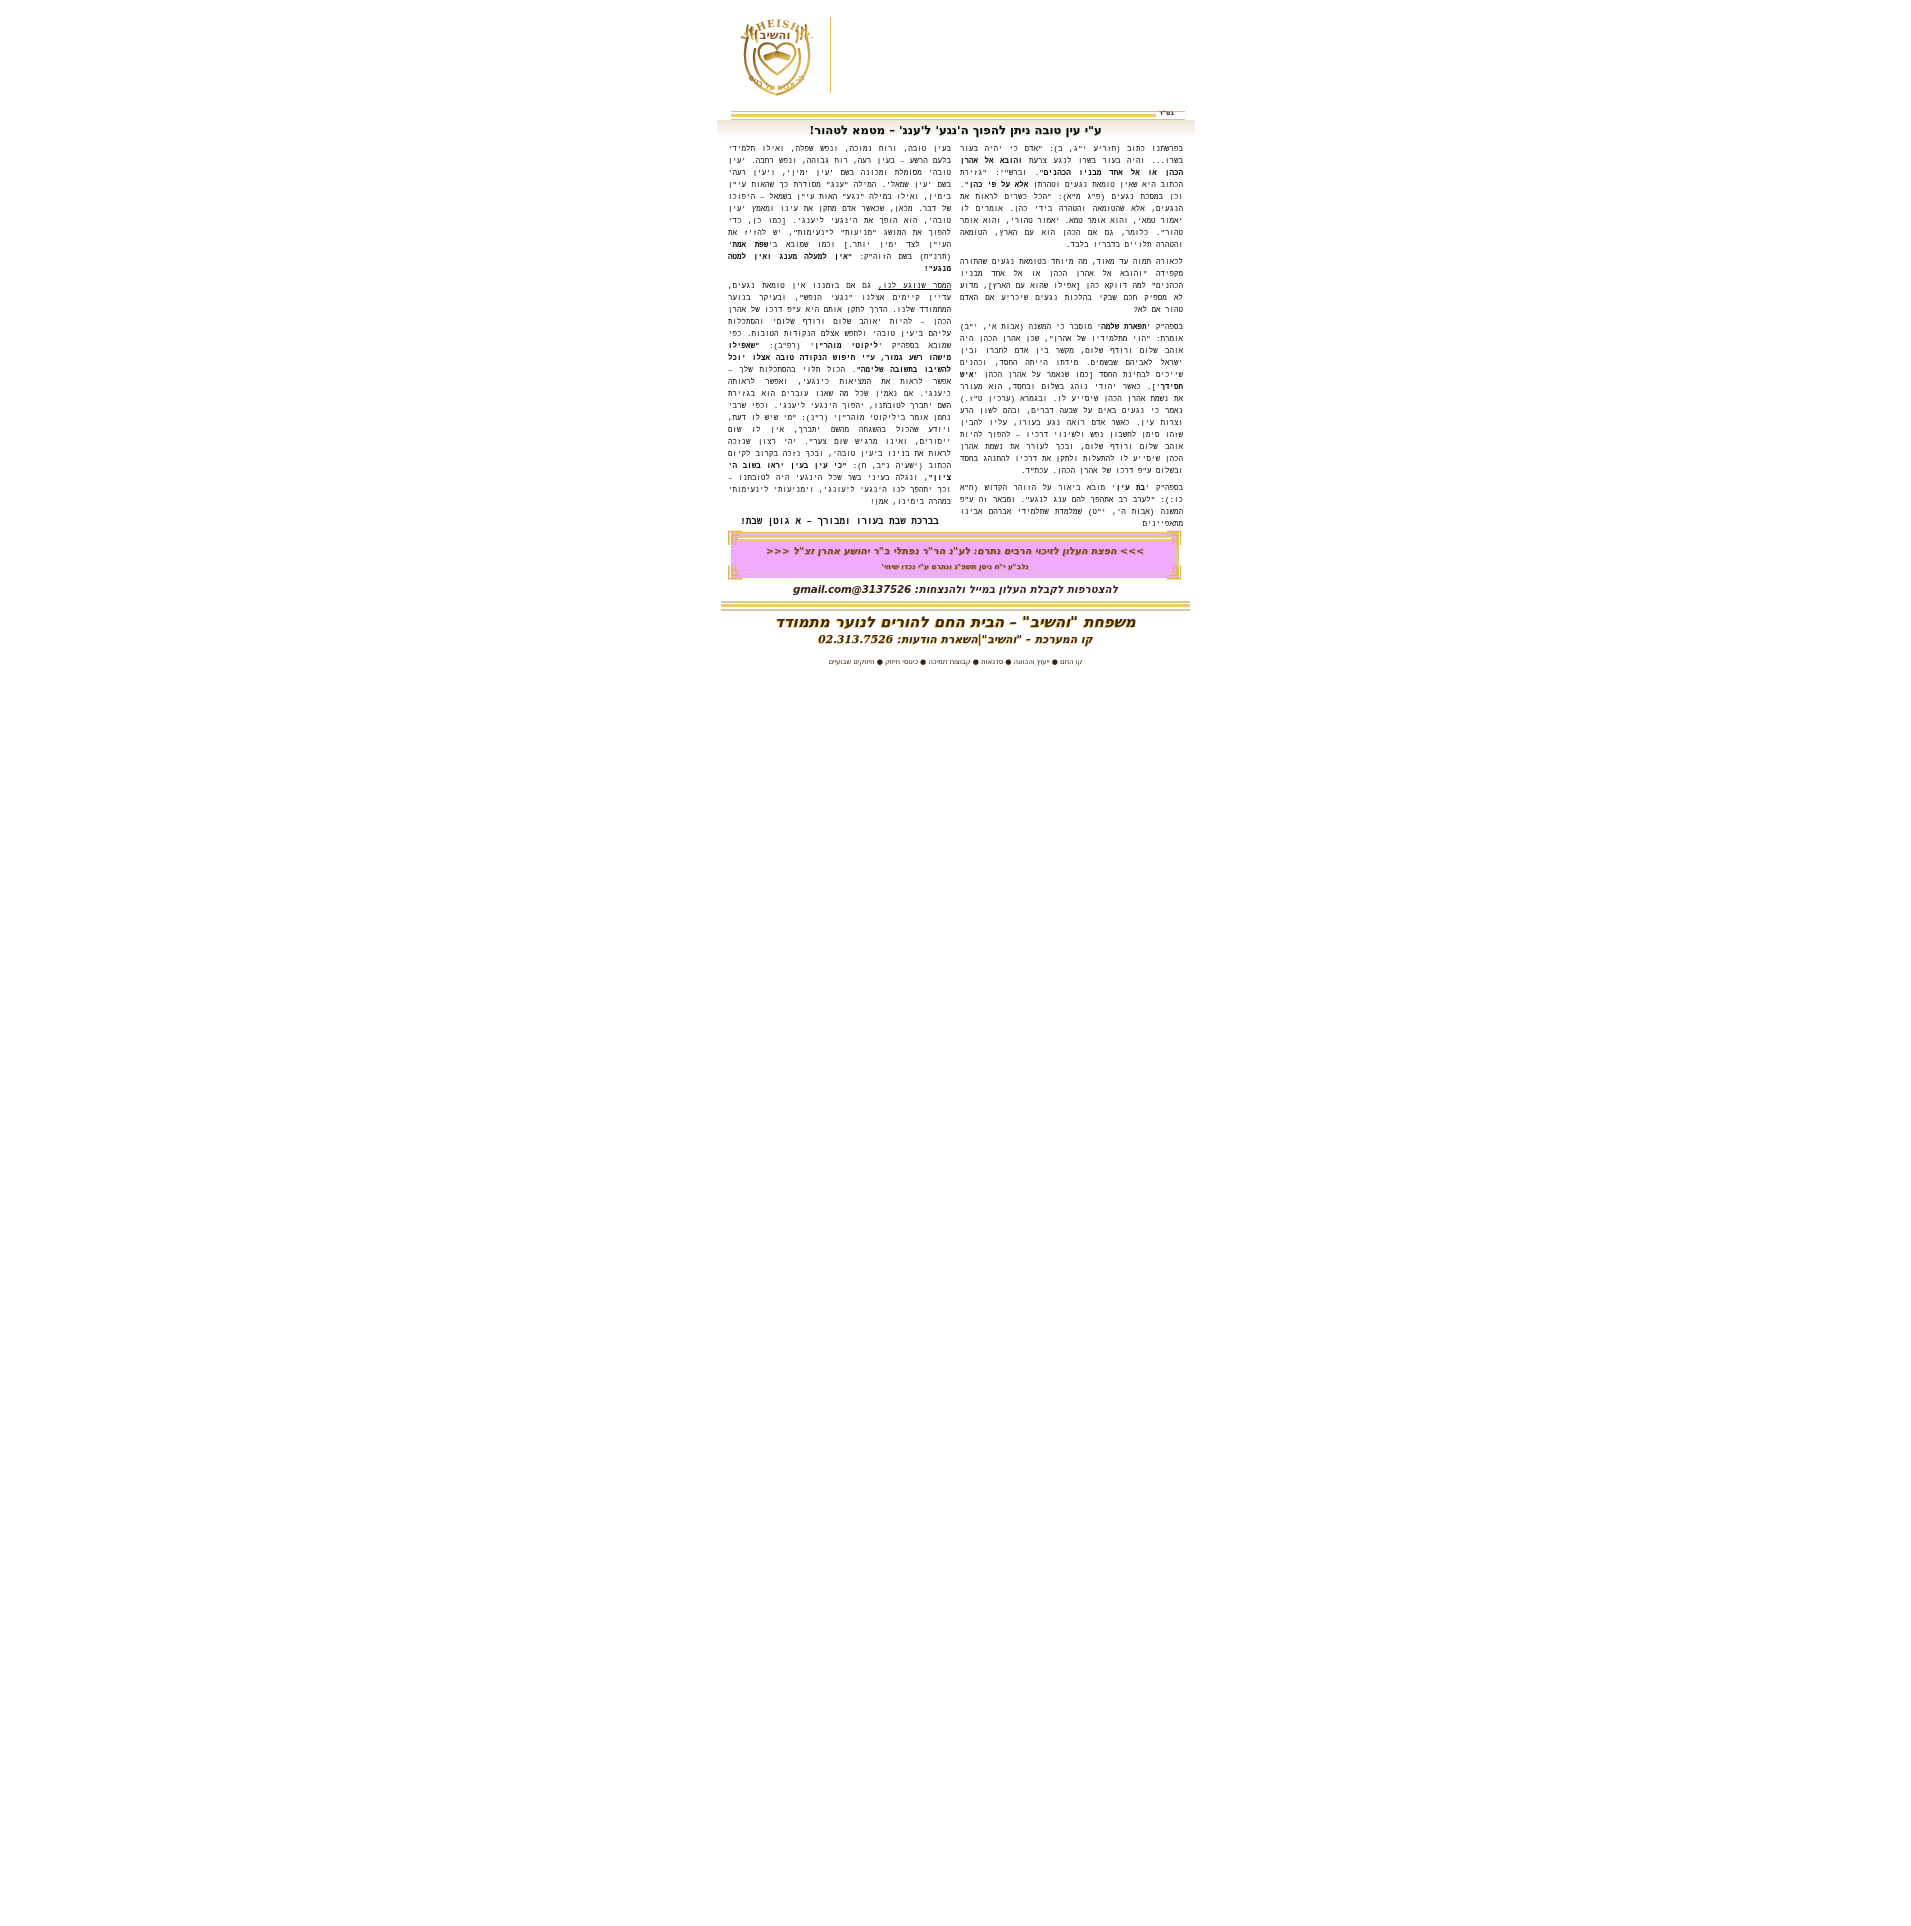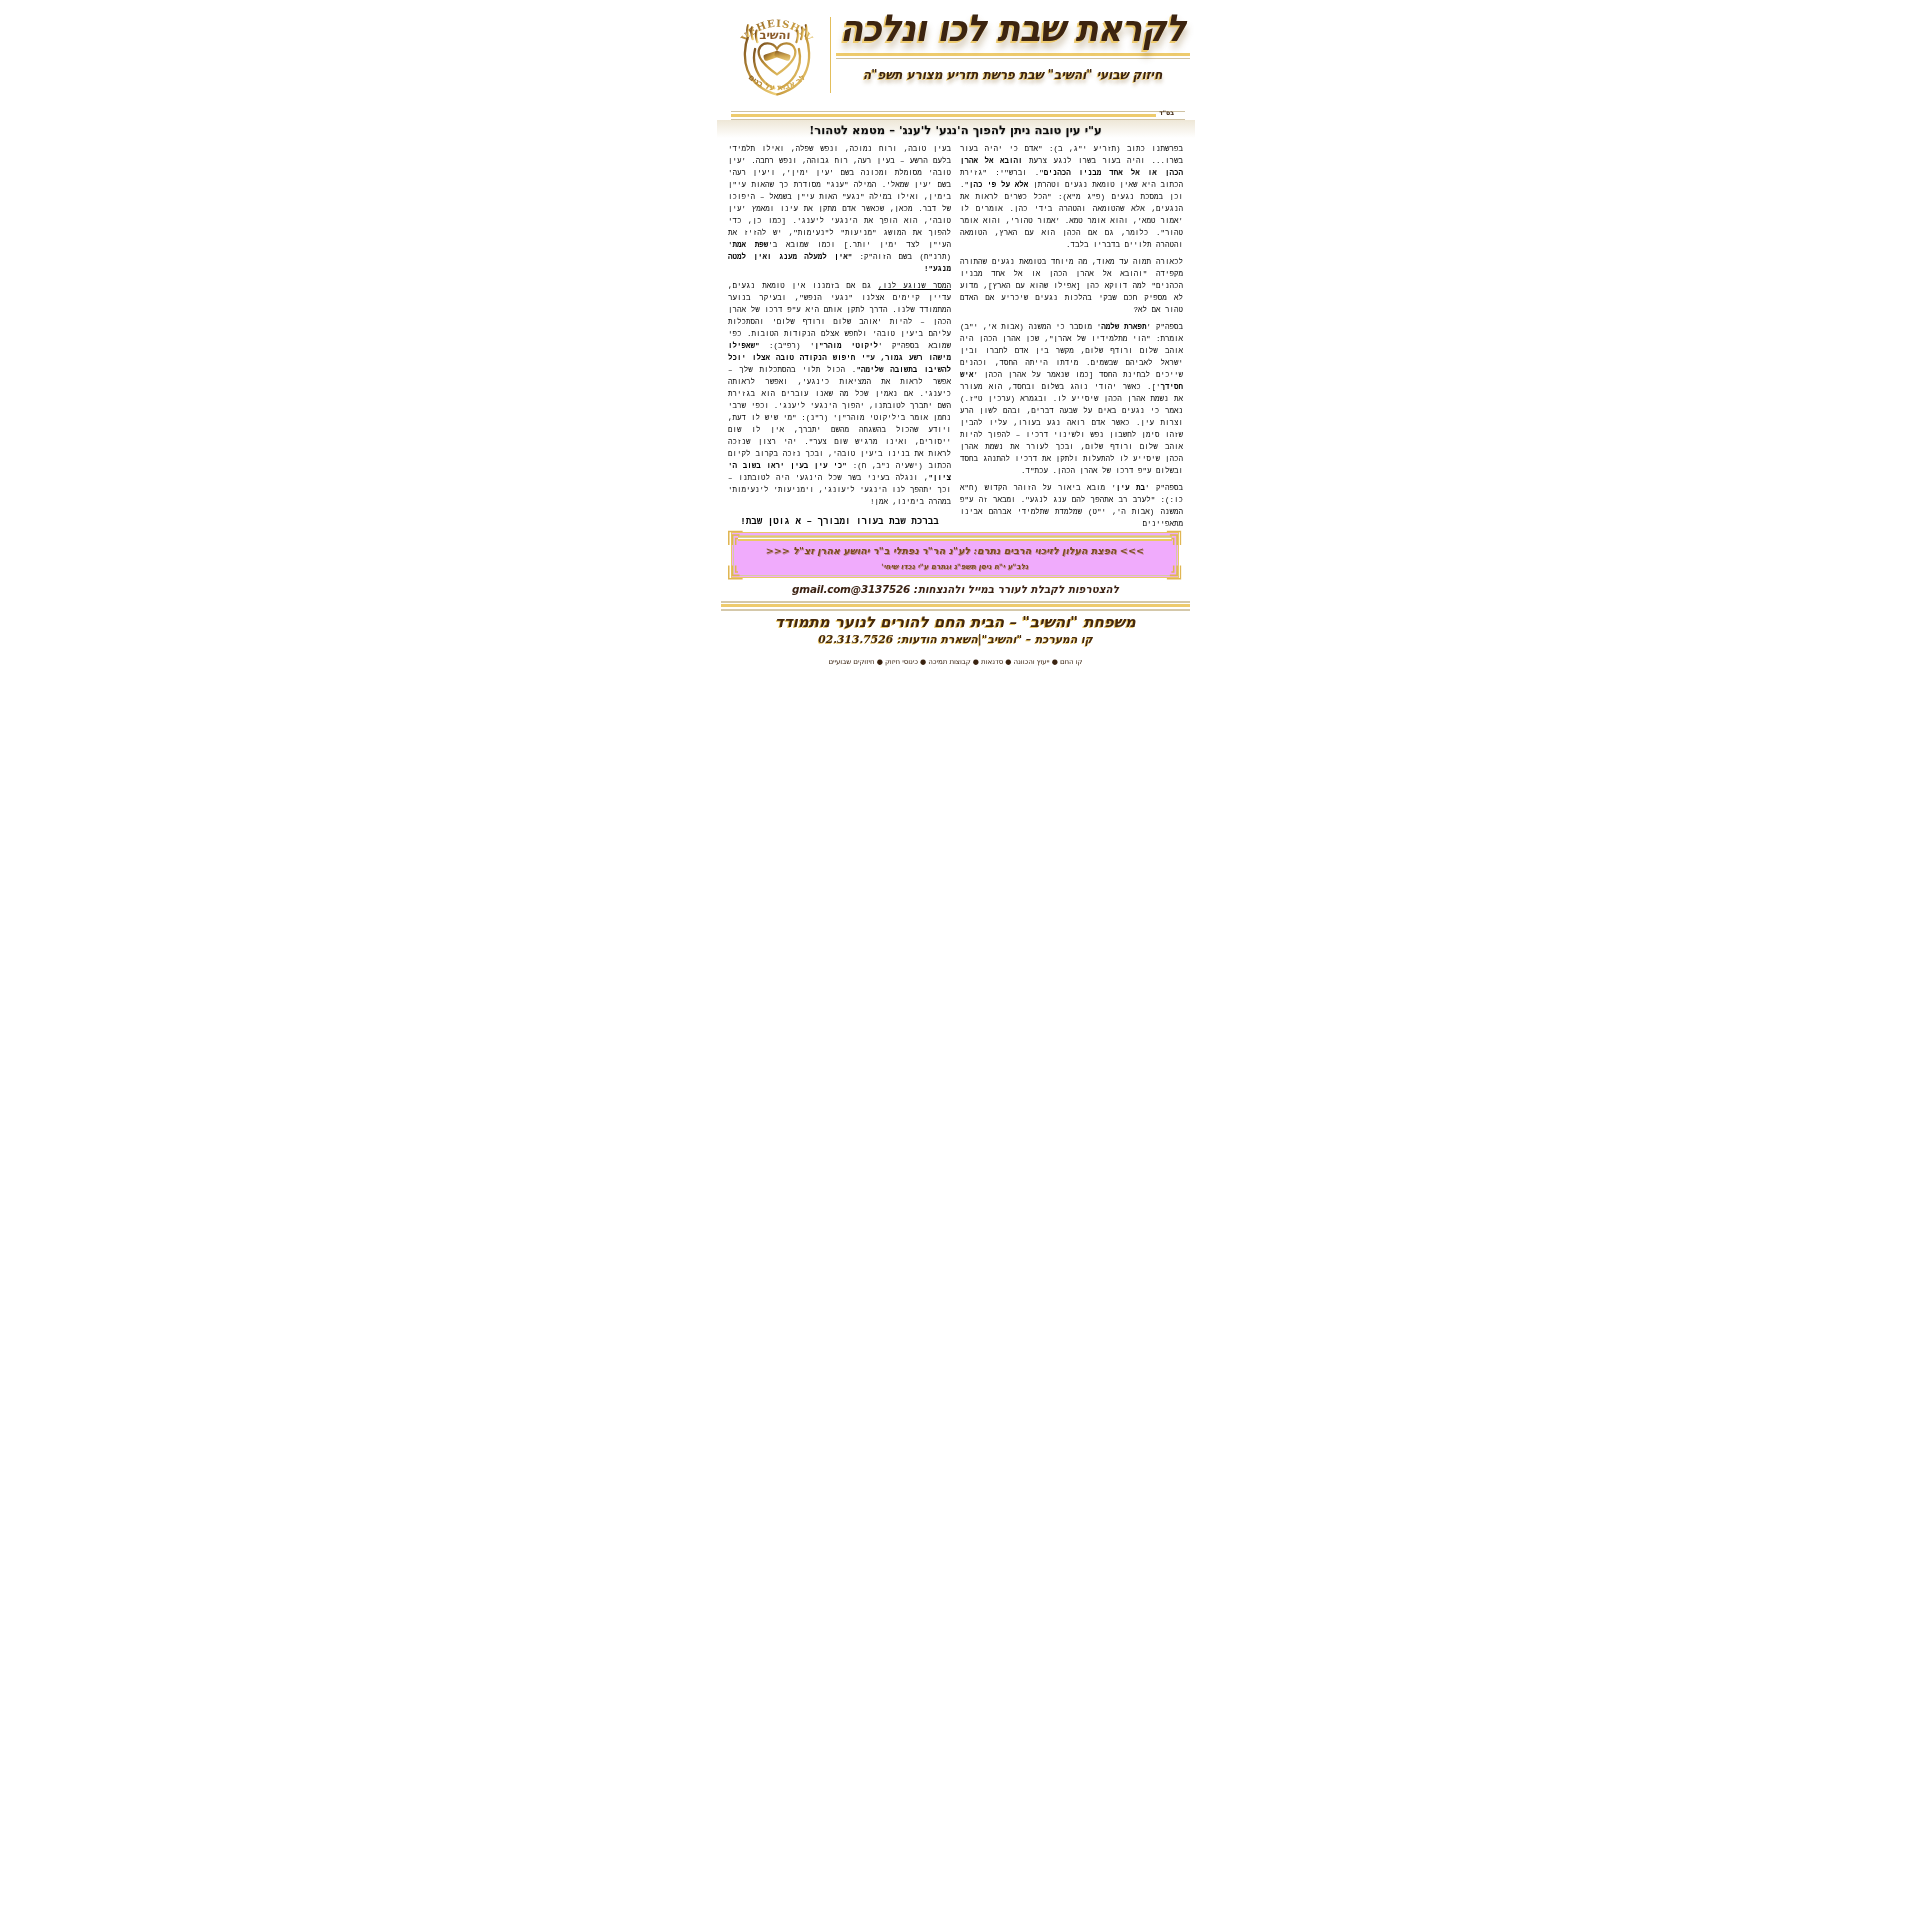--- a/index.html
+++ b/index.html
@@ -157,26 +157,20 @@
       </g>
 
       <text font-family="DejaVu Sans, sans-serif" font-size="21" font-weight="bold" fill="url(#gg)">
         <textPath href="#arcBot" startOffset="50%" text-anchor="middle">לב אבות על בנים</textPath>
       </text>
     </svg>
   </div>
 
   <div class="header-vline"></div>
 
-  <div class="title-block">
-    <div class="title">לקראת שבת לכו ונלכה</div>
-    <div class="tb-goldbar"></div>
-    <div class="tb-tanline"></div>
-    <div class="subtitle">חיזוק שבועי "והשיב" שבת פרשת תזריע מצורע תשפ"ה</div>
-  </div>
 
   <div class="rule tan r1"></div>
   <div class="rule r2"></div>
   <div class="bsd">בס"ד</div>
   <div class="rule tan r3"></div>
   <div class="haze"></div>
 
   <h1 class="headline">ע"י עין טובה ניתן להפוך ה'נגע' ל'ענג' – מטמא לטהור!</h1>
 
   <div class="cols">
@@ -206,21 +200,21 @@
       <path d="M2,40 V4 H38 M11,40 V13 H30 M20,40 V22 H26" fill="none" stroke="#e0b653" stroke-width="4"></path>
     </svg>
     <svg class="corner c-br" viewBox="0 0 40 40">
       <path d="M2,40 V4 H38 M11,40 V13 H30 M20,40 V22 H26" fill="none" stroke="#e0b653" stroke-width="4"></path>
     </svg>
     <div class="ded1">&gt;&gt;&gt; הפצת העלון לזיכוי הרבים נתרם: לע"נ הר"ר נפתלי ב"ר יהושע אהרן זצ"ל &lt;&lt;&lt;</div>
     <div class="ded2">נלב"ע י"ח ניסן תשפ"ג ונתרם ע"י נכדו שיחי'</div>
   </div>
 
   <div class="subscribe">
-    <span>להצטרפות לקבלת לעורר במייל ולהנצחות:</span>
+    <span>להצטרפות לקבלת העלון במייל ולהנצחות:</span>
     <span class="email">3137526@gmail.com</span>
   </div>
 
   <div class="rule f-tan1" style="background:#d4c8a9;height:1.5px;"></div>
   <div class="rule f-gold"></div>
   <div class="rule f-tan2" style="background:#d4c8a9;height:1.9px;"></div>
 
   <div class="f1">משפחת "והשיב" – הבית החם להורים לנוער מתמודד</div>
   <div class="f2">
     <span>קו המערכת – "והשיב"|השארת הודעות:</span>

